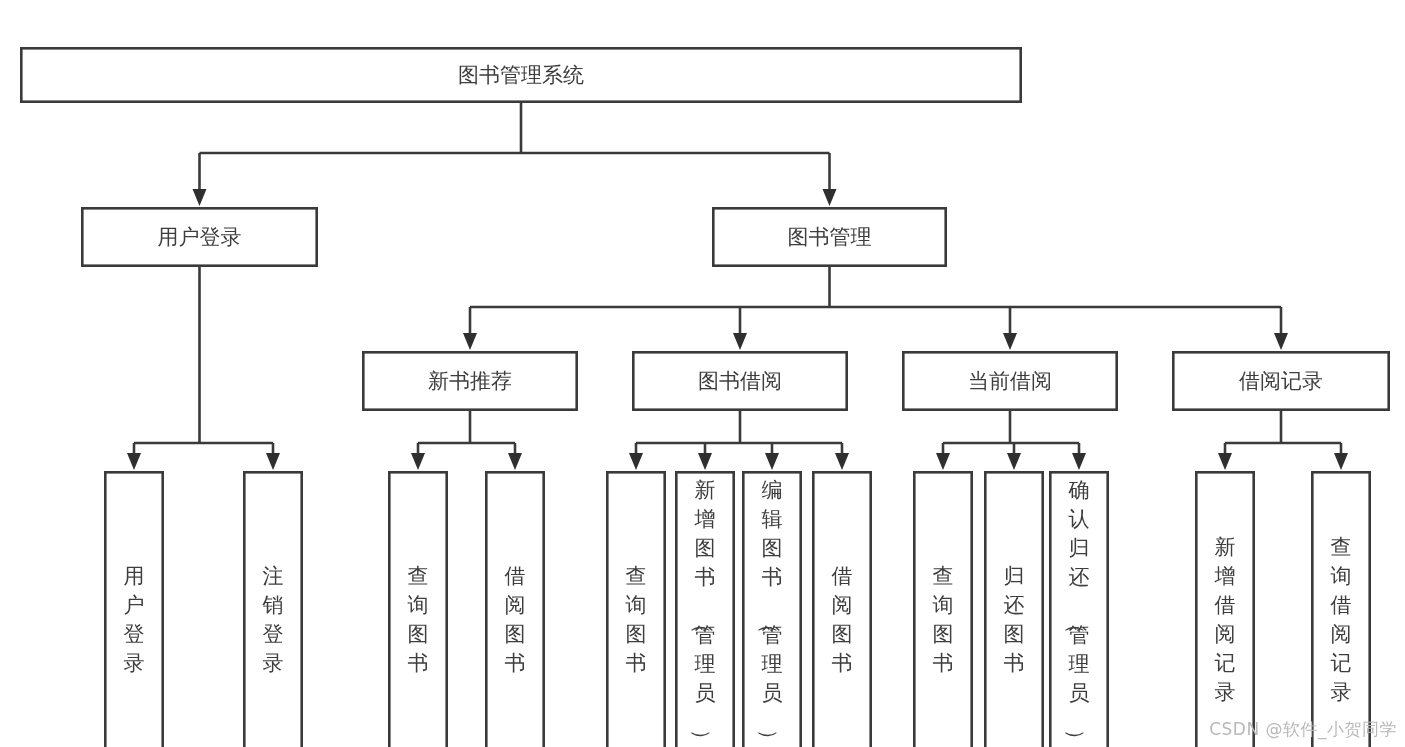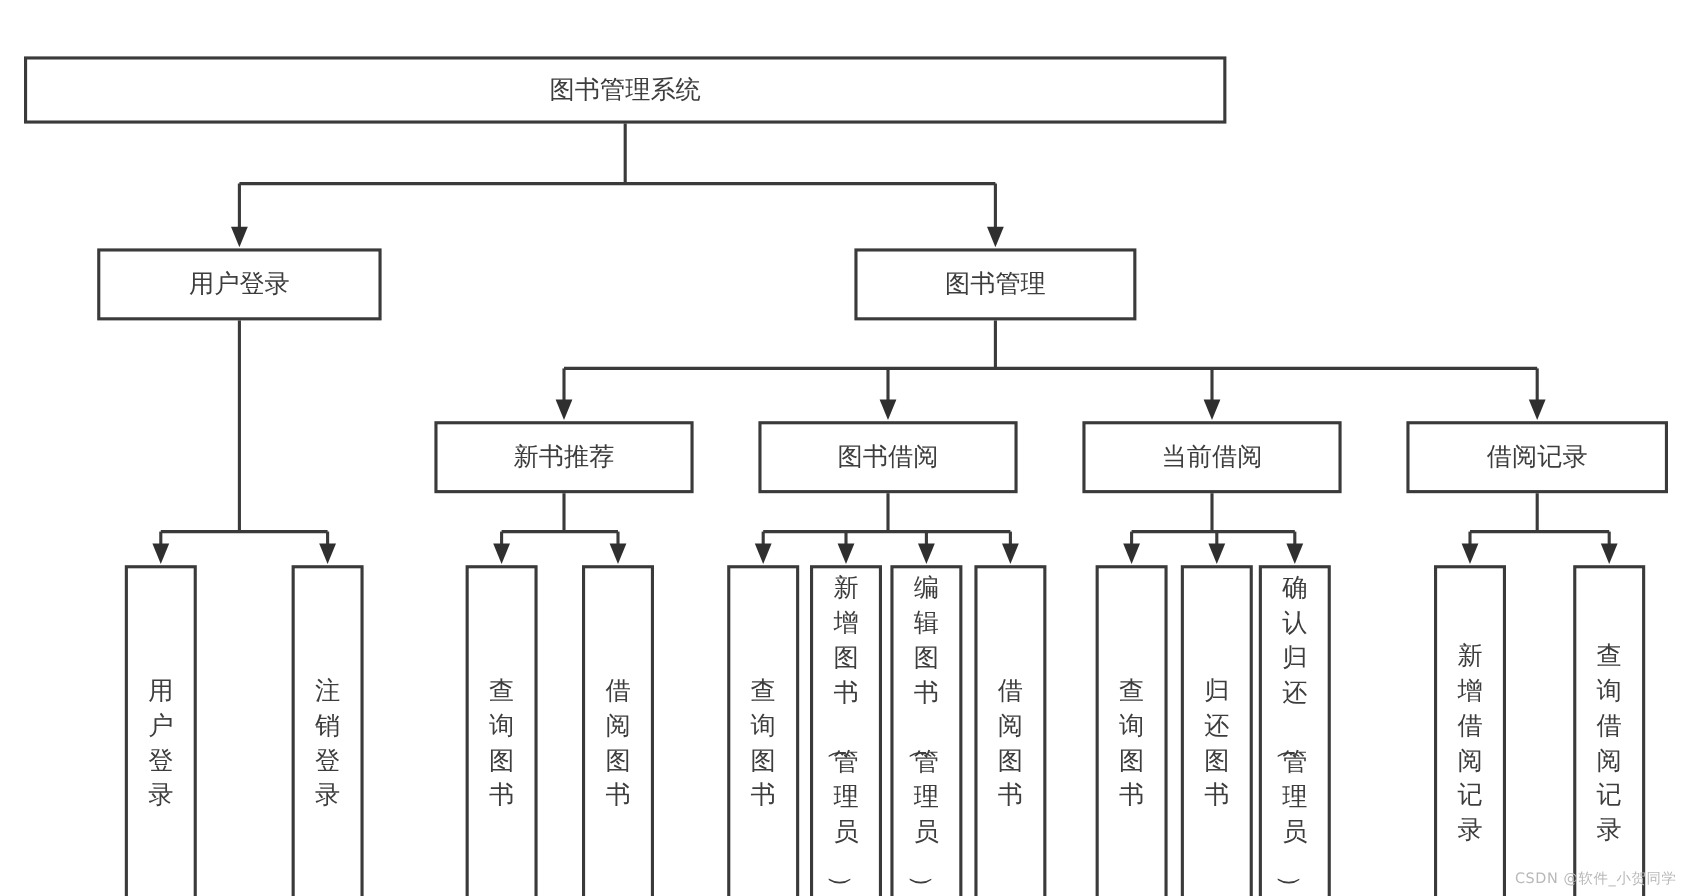--- a/index.html
+++ b/index.html
@@ -50,21 +50,21 @@
     font-size: 21px;
     fill: #3d3d3d;
     text-anchor: middle;
     white-space: pre;
   }
   .watermark-text {
     position: absolute;
     right: 8px;
     bottom: 6px;
     font-family: "DejaVu Sans", "Liberation Sans", sans-serif;
-    font-size: 12px;
+    font-size: 17px;
     color: #b9b9b9;
     letter-spacing: 0.5px;
     white-space: nowrap;
     pointer-events: none;
   }
 </style>
 </head>
 <body>
 
 <div id="diagram-root">

